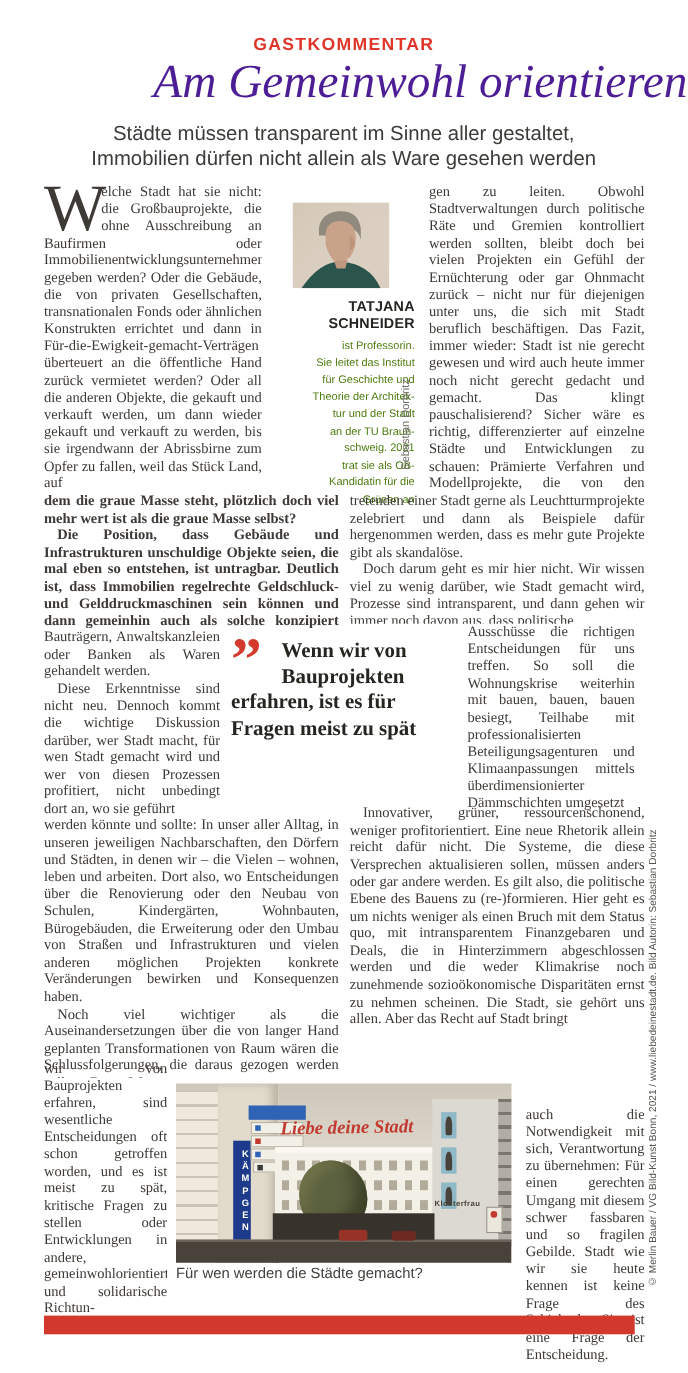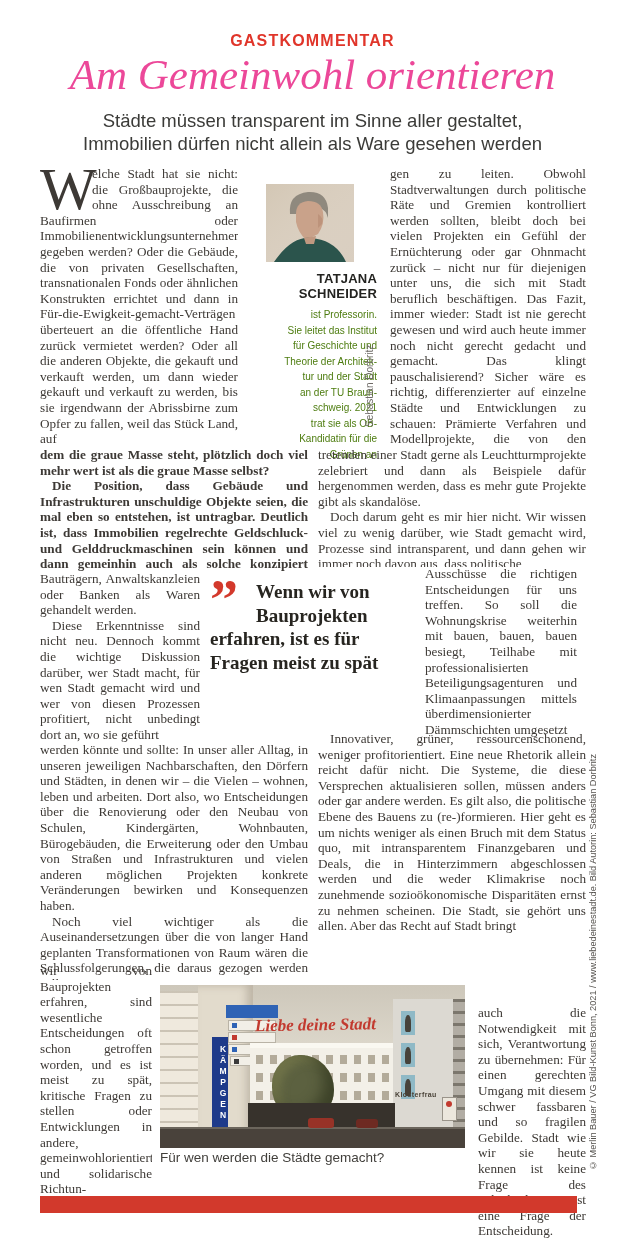--- a/index.html
+++ b/index.html
@@ -2,23 +2,23 @@
 <html lang="de"><head>
 <meta charset="utf-8">
 <style>
   html,body{margin:0;padding:0;background:#ffffff;}
   .page{position:relative;width:625px;height:1248px;background:#fff;overflow:hidden;
         font-family:"Liberation Serif",serif;-webkit-hyphens:auto;hyphens:auto;}
   
   .kicker{position:absolute;top:32px;left:0;width:625px;text-align:center;
           font-family:"Liberation Sans",sans-serif;font-weight:bold;font-size:16px;
           letter-spacing:1.2px;color:#e0352a;}
-  .title{position:absolute;top:50px;left:0;width:625px;margin:0;text-align:center;
+  .title{position:absolute;top:50px;left:0;width:625px;margin:0;text-align:right;
          font-family:"Liberation Serif",serif;font-style:italic;font-weight:normal;
-         font-size:43px;color:#ec4899;white-space:nowrap;}
+         font-size:43px;color:#4c1d95;white-space:nowrap;}
   .subtitle{position:absolute;top:109px;left:0;width:625px;text-align:center;
             font-family:"Liberation Sans",sans-serif;font-size:18.5px;line-height:23px;
             color:#3b3b38;}
   
   .tb{position:absolute;font-size:13.2px;line-height:15.6px;color:#3d3935;
       text-align:justify;overflow:hidden;}
   .tb p{margin:0;}
   .tb p.ind{text-indent:12px;}
   .dropcap{float:left;font-size:60px;line-height:46px;height:46px;width:52px;
            color:#3d3935;font-family:"Liberation Serif",serif;}

